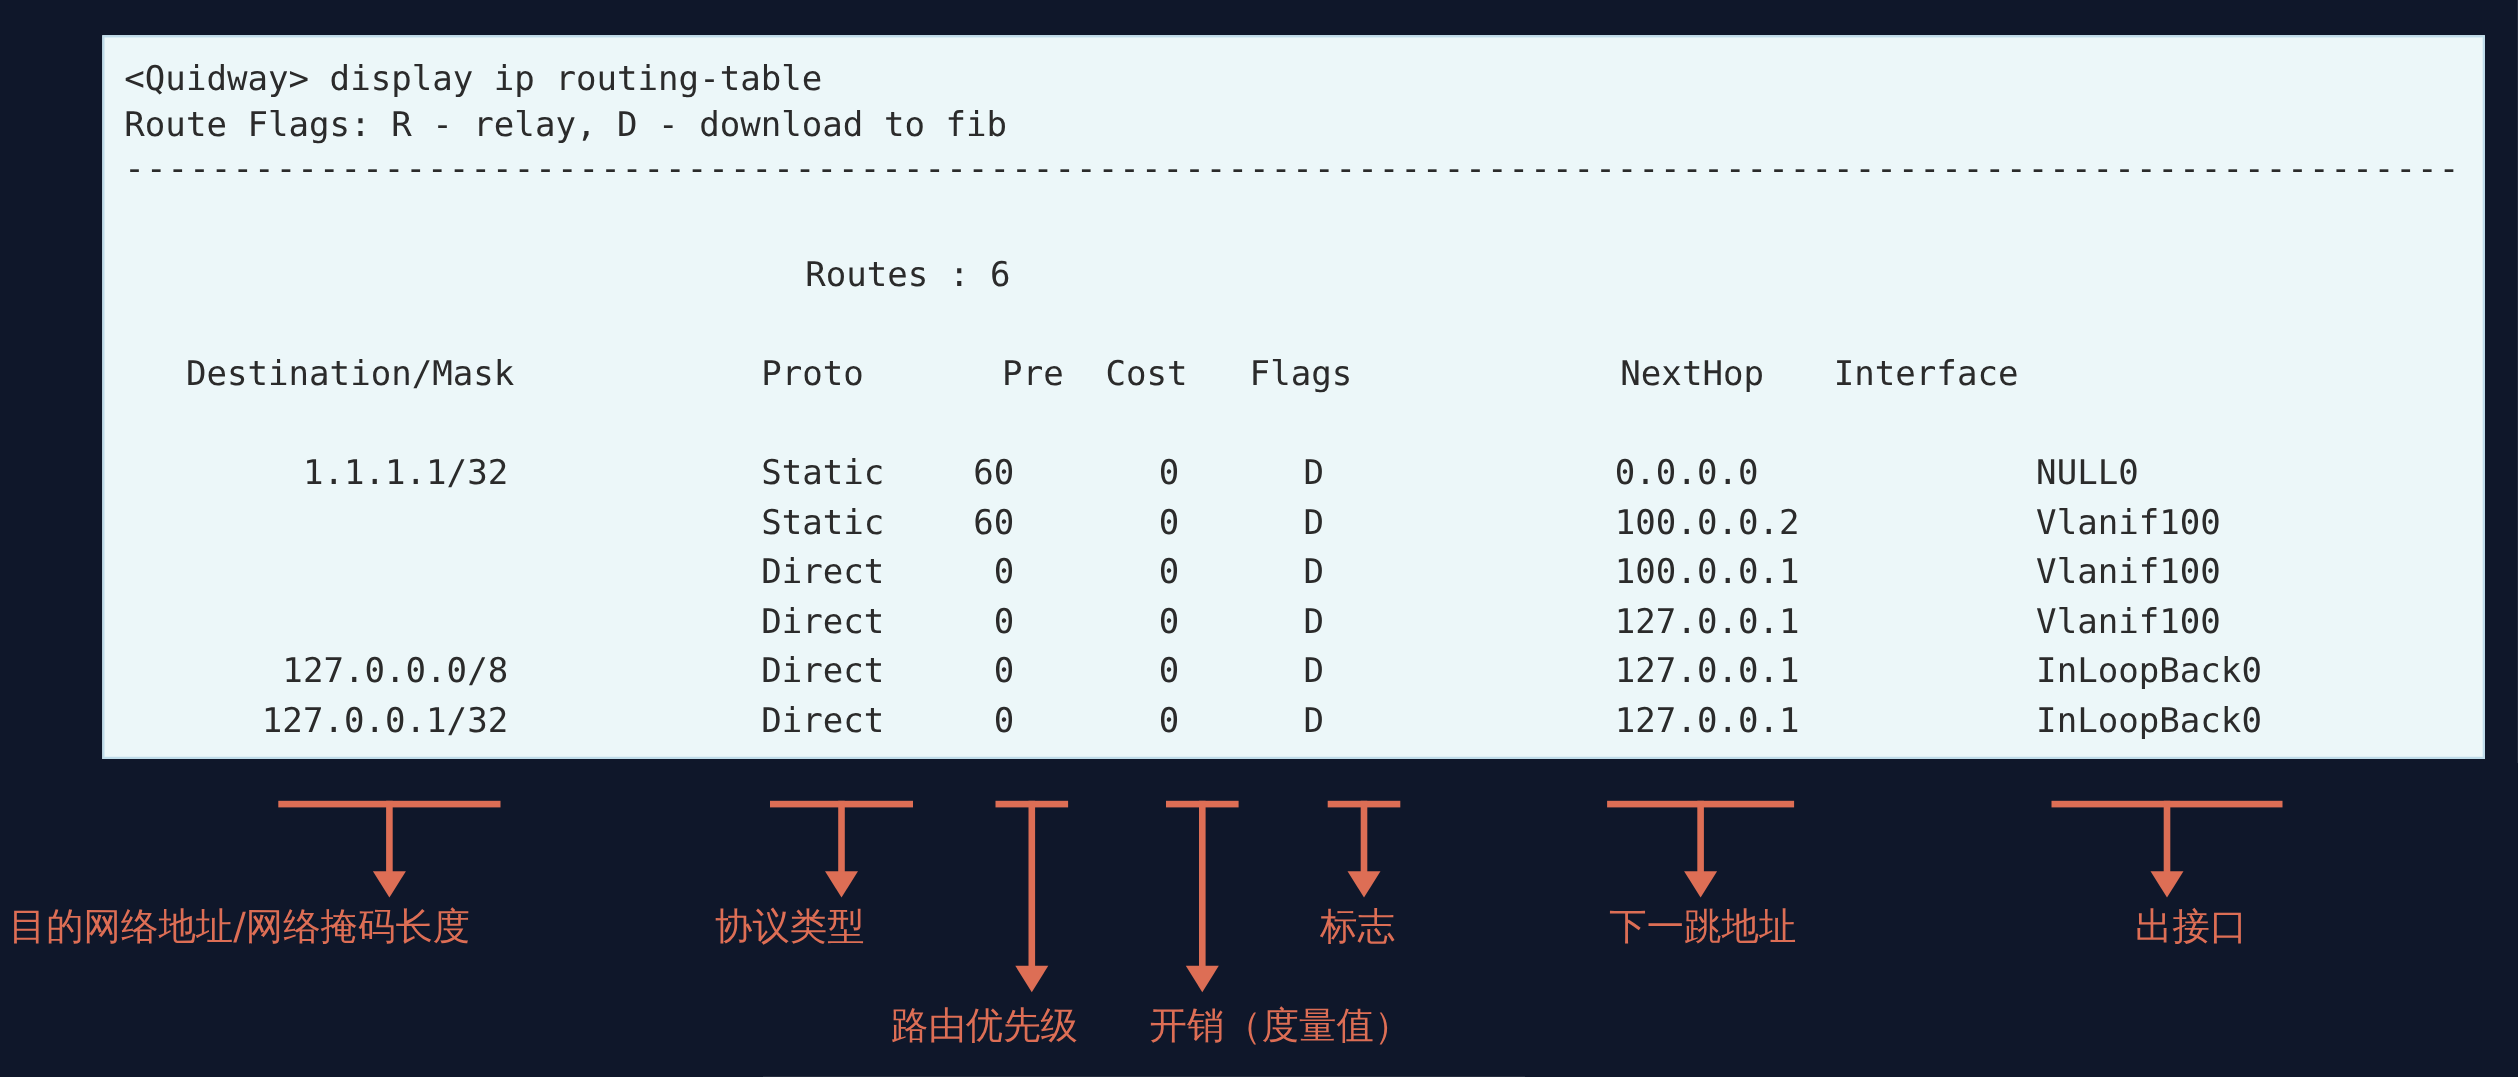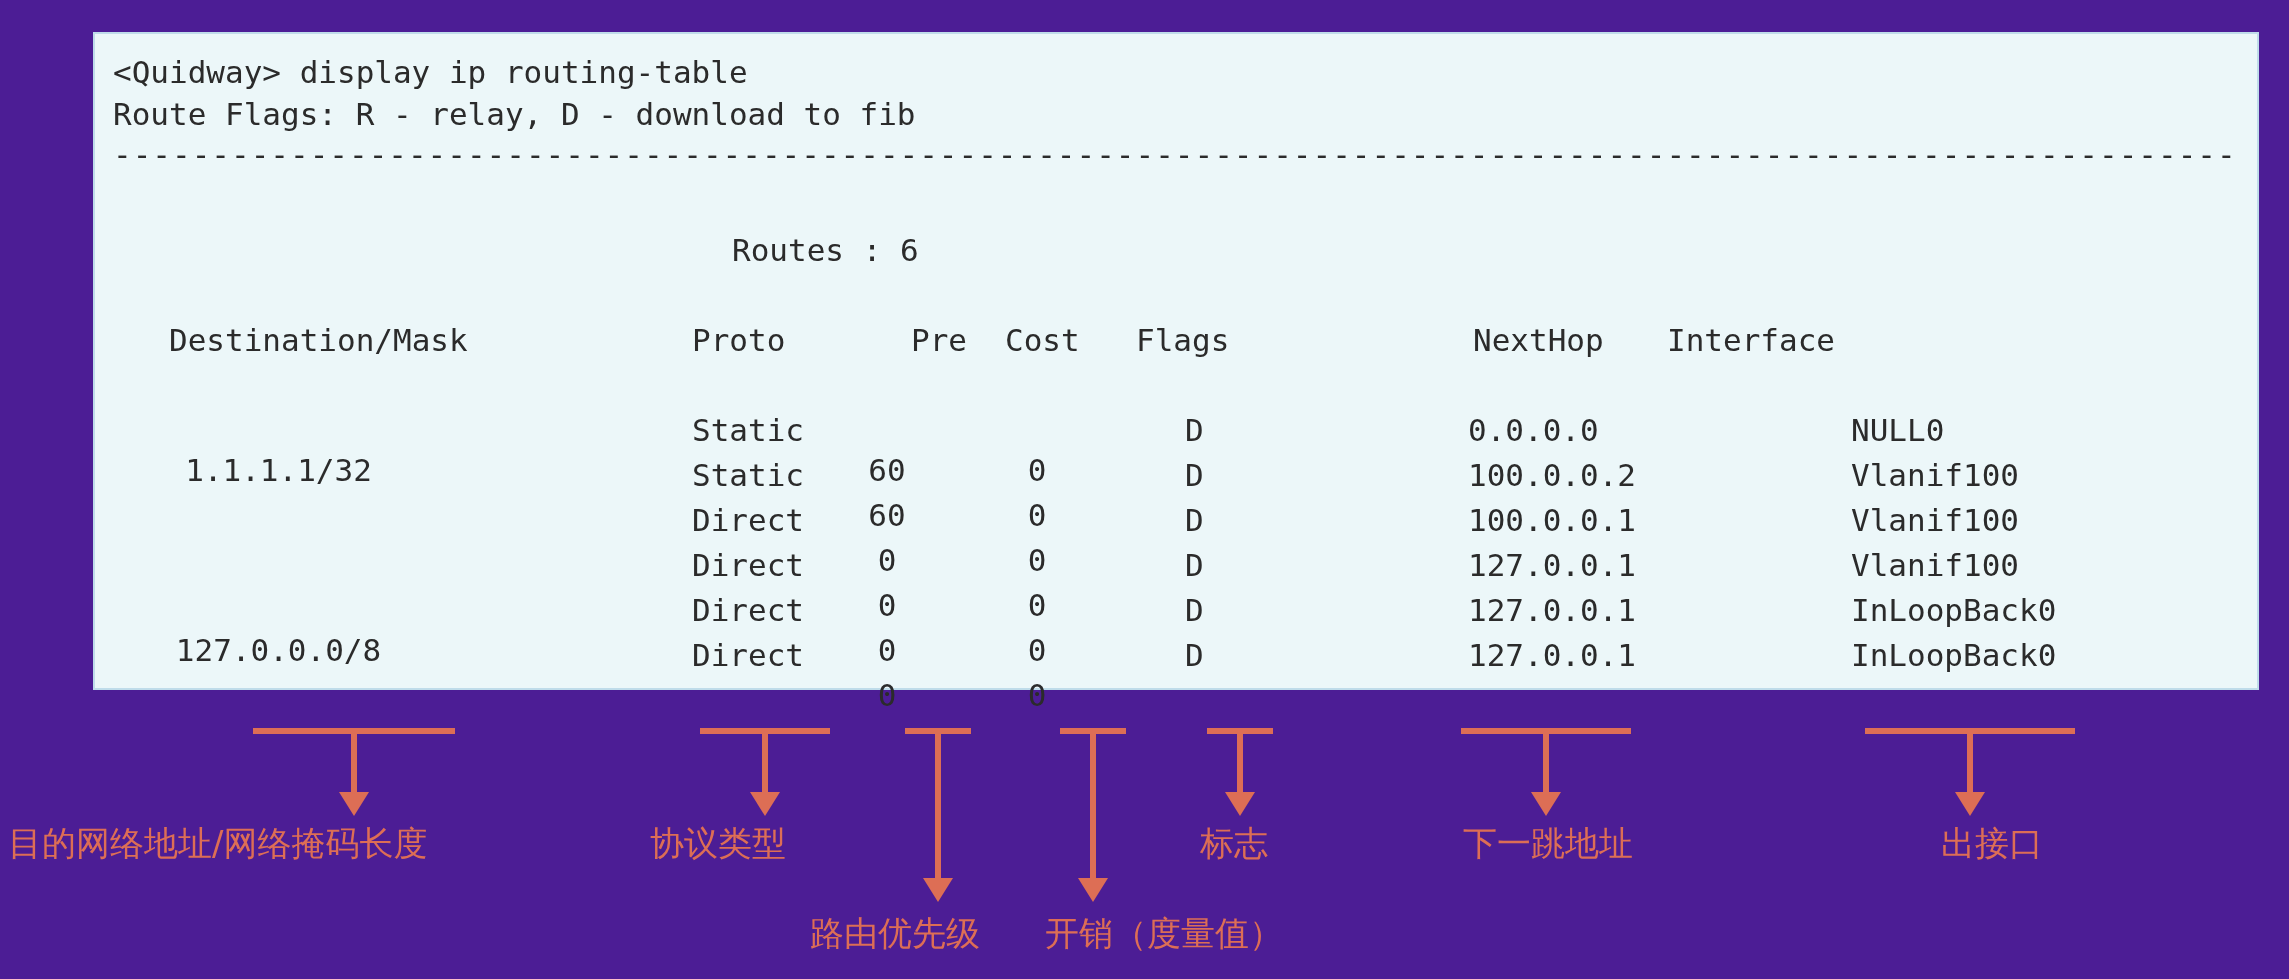--- a/index.html
+++ b/index.html
@@ -5,41 +5,41 @@
   html,body{margin:0;padding:0;background:#ffffff;}
   :root{
     --accent:#dd6e55;
     --term-bg:#ecf7f9;
     --term-border:#bfdcea;
     --ink:#2b2b2b;
   }
   .canvas{
     position:relative;
     width:2289px;height:979px;
-    background:#4c1d95;
+    background:#0f172a;
     overflow:hidden;
     font-family:"DejaVu Sans Mono", monospace;
   }
   .terminal{
     position:absolute;left:93px;top:32px;
     width:2166px;height:658px;
     background:var(--term-bg);
     border:2px solid var(--term-border);
     box-sizing:border-box;
   }
   .tline,.cell{
     position:absolute;
     font-size:31px;line-height:40px;
     color:var(--ink);
     white-space:pre;
   }
   .tline{left:18px;}
   .sep{right:18px;overflow:hidden;letter-spacing:1px;}
   .row{position:absolute;left:0;right:0;height:40px;}
-  .cell-r{text-align:center;margin-top:40px;}
+  .cell-r{text-align:right;}
   
   .bar{position:absolute;height:6px;background:var(--accent);}
   .stem{position:absolute;width:6px;background:var(--accent);}
   .head{
     position:absolute;width:0;height:0;
     border-left:15px solid transparent;
     border-right:15px solid transparent;
     border-top:24px solid var(--accent);
   }
   .lbl{
@@ -108,20 +108,21 @@
     <div class="row" style="top:556px">
       <span class="cell cell-r" style="left:0;width:367px">127.0.0.0/8</span>
       <span class="cell" style="left:597px">Direct</span>
       <span class="cell cell-r" style="left:757px;width:70px">0</span>
       <span class="cell cell-r" style="left:907px;width:70px">0</span>
       <span class="cell" style="left:1090px">D</span>
       <span class="cell" style="left:1373px">127.0.0.1</span>
       <span class="cell" style="left:1756px">InLoopBack0</span>
     </div>
     <div class="row" style="top:601px">
+      <span class="cell cell-r" style="left:0;width:367px">127.0.0.1/32</span>
       <span class="cell" style="left:597px">Direct</span>
       <span class="cell cell-r" style="left:757px;width:70px">0</span>
       <span class="cell cell-r" style="left:907px;width:70px">0</span>
       <span class="cell" style="left:1090px">D</span>
       <span class="cell" style="left:1373px">127.0.0.1</span>
       <span class="cell" style="left:1756px">InLoopBack0</span>
     </div>
   </div>
 
   <div>

